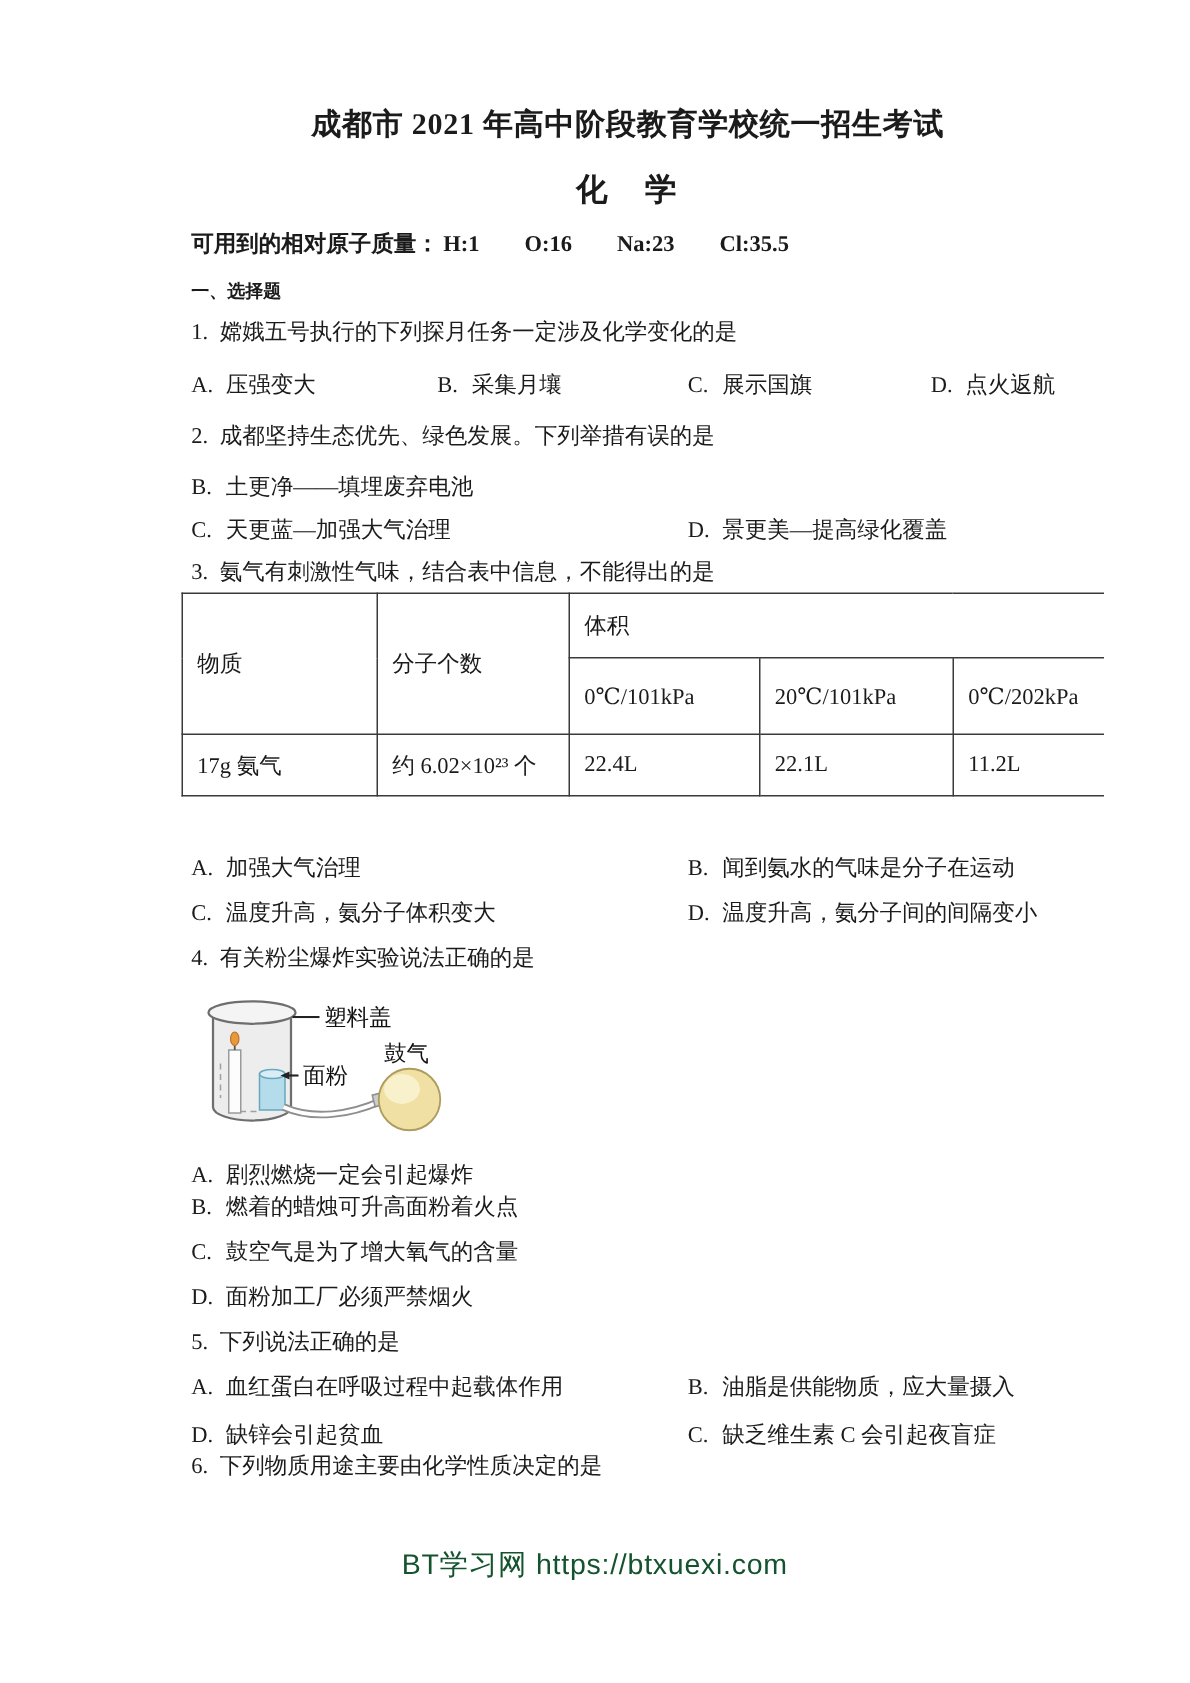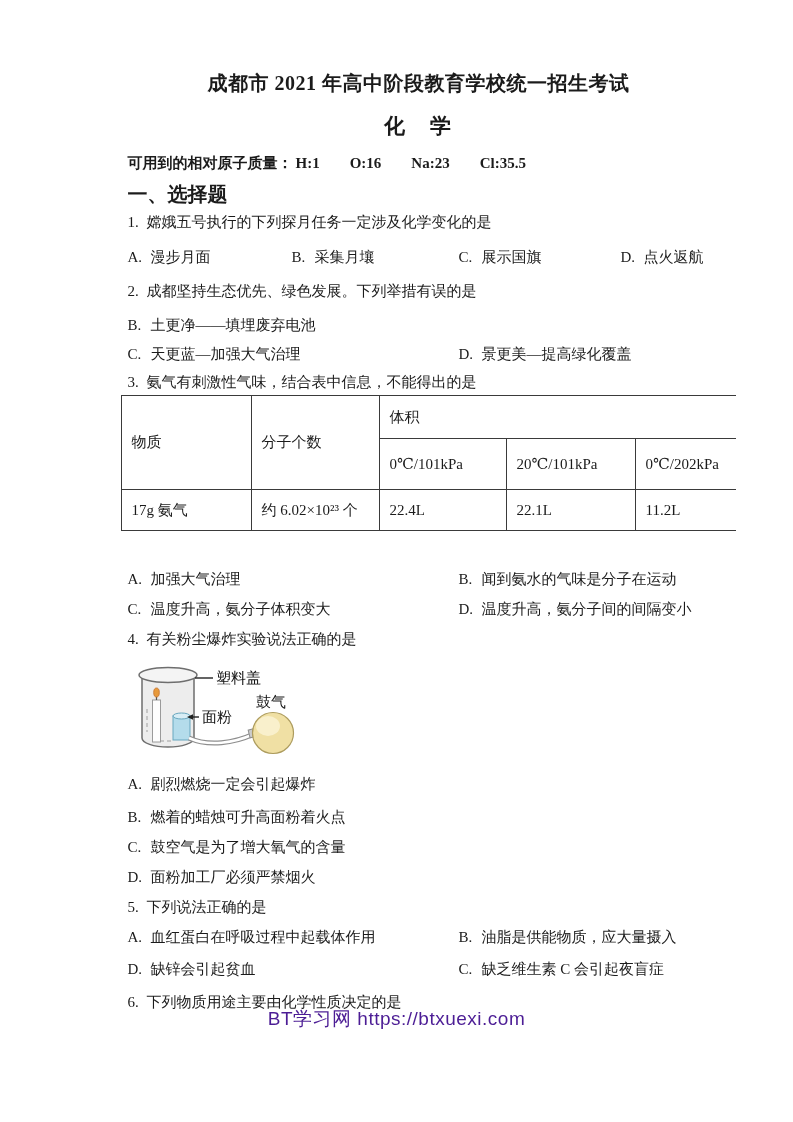--- a/index.html
+++ b/index.html
@@ -12,63 +12,63 @@
     padding:0 26px 0 70px;
     overflow:hidden;
     font-family:"Liberation Serif","DejaVu Serif",serif;
     color:#1b1b1b;
   }
   .title{margin:0;padding-top:70px;text-align:center;font-size:20px;line-height:26px;font-weight:bold;letter-spacing:0.5px;}
   .subtitle{margin:16px 0 0;text-align:center;font-size:21px;line-height:28px;font-weight:bold;letter-spacing:2px;}
   .atomic{margin-top:12px;font-size:15px;line-height:22px;font-weight:bold;}
   .am-item{margin-left:30px;}
   .am-item.first{margin-left:3px;}
-  .section{margin-top:8px;font-size:20px;line-height:24px;font-weight:bold;}
+  .section{margin-top:8px;font-size:12px;line-height:24px;font-weight:bold;}
   .qline{font-size:15px;line-height:21px;}
   .q-num{display:inline-block;min-width:19px;}
   .opt-row{display:grid;font-size:15px;line-height:21px;}
   .cols4{grid-template-columns:164px 167px 162px auto;}
   .cols2{grid-template-columns:331px auto;}
   .opt-label{display:inline-block;min-width:23px;}.mt6{margin-top:6px}.mt7{margin-top:7px}.mt8{margin-top:8px}
-  .mt9{margin-top:9px}.mt11{margin-top:11px}.mt12{margin-top:12px}.mt13{margin-top:13px}
+  .mt9{margin-top:9px}.mt11{margin-top:11px}.mt12{}.mt13{margin-top:13px}
   .mt14{margin-top:14px}.mt38{margin-top:38px}
   .data-table{border-collapse:collapse;table-layout:fixed;width:645px;margin-top:2px;margin-left:-7px;}
   .data-table td{border:1px solid #3a3a3a;padding:0 4px 0 10px;font-size:15px;vertical-align:middle;overflow:hidden;}
   .data-table tr.r1 td{height:42px;}
   .data-table tr.r2 td{height:50px;}
   .data-table tr.r3 td{height:40px;}
   .diagram{margin-top:14px;margin-left:6px;width:235px;height:102px;}
   .diagram svg{display:block;}
   .diagram text{font-family:"Liberation Serif","DejaVu Serif",serif;font-size:15px;fill:#111;}
   .watermark{
-    position:absolute;left:0;right:0;top:1006px;
+    position:absolute;left:0;right:0;top:1030px;
     text-align:center;
     font-family:"Liberation Sans","DejaVu Sans",sans-serif;
-    font-size:19px;color:#4c1d95;letter-spacing:0.5px;
+    font-size:19px;color:#14532d;letter-spacing:0.5px;
   }
 </style>
 </head>
 <body>
 
 <div class="page">
 
   <h1 class="title">成都市 2021 年高中阶段教育学校统一招生考试</h1>
   <h2 class="subtitle">化　学</h2>
 
   <div class="atomic">
     <span>可用到的相对原子质量：</span><span class="am-item first">H:1</span><span class="am-item">O:16</span><span class="am-item">Na:23</span><span class="am-item">Cl:35.5</span>
   </div>
 
   <div class="section">一、选择题</div>
 
   <div class="qline mt6">
     <span class="q-num">1.</span><span>嫦娥五号执行的下列探月任务一定涉及化学变化的是</span>
   </div>
   <div class="opt-row cols4 mt14">
-    <span class="opt"><span class="opt-label">A.</span><span>漫步月面</span></span>
+    <span class="opt"><span class="opt-label">A.</span><span>压强变大</span></span>
     <span class="opt"><span class="opt-label">B.</span><span>采集月壤</span></span>
     <span class="opt"><span class="opt-label">C.</span><span>展示国旗</span></span>
     <span class="opt"><span class="opt-label">D.</span><span>点火返航</span></span>
   </div>
 
   <div class="qline mt13">
     <span class="q-num">2.</span><span>成都坚持生态优先、绿色发展。下列举措有误的是</span>
   </div>
   <div class="opt-row cols2 mt13">
     <span class="opt"><span class="opt-label">B.</span><span>土更净——填埋废弃电池</span></span>

